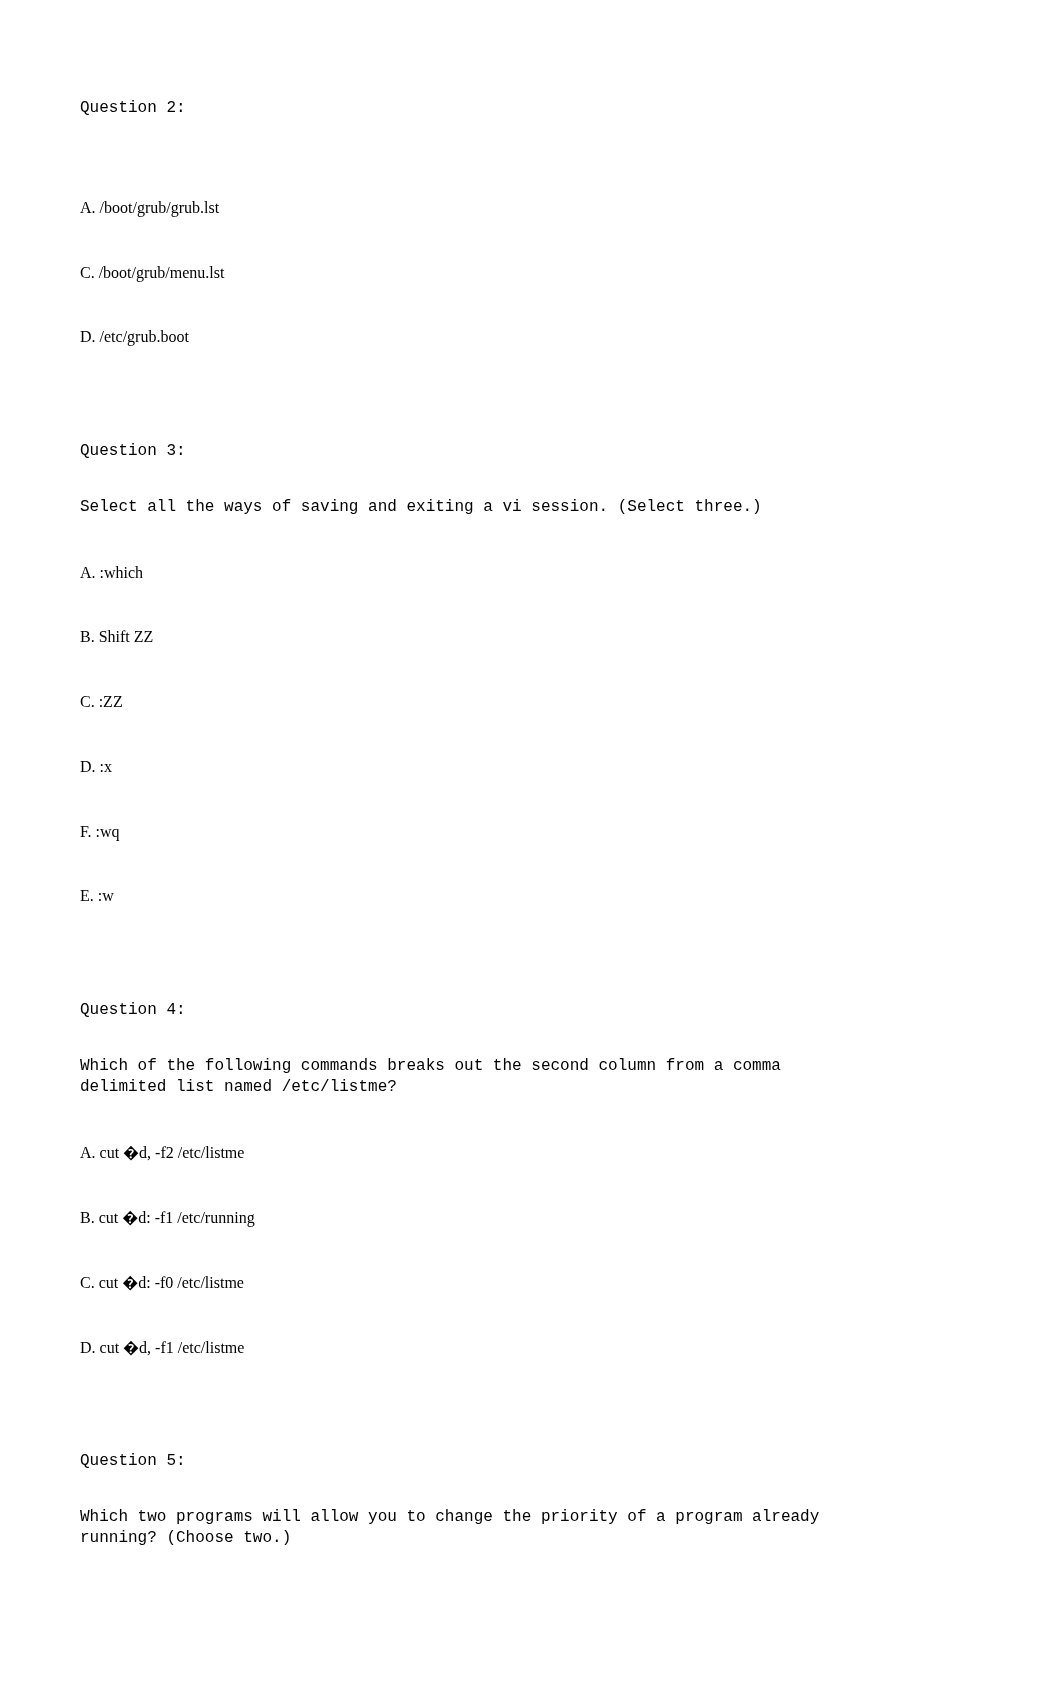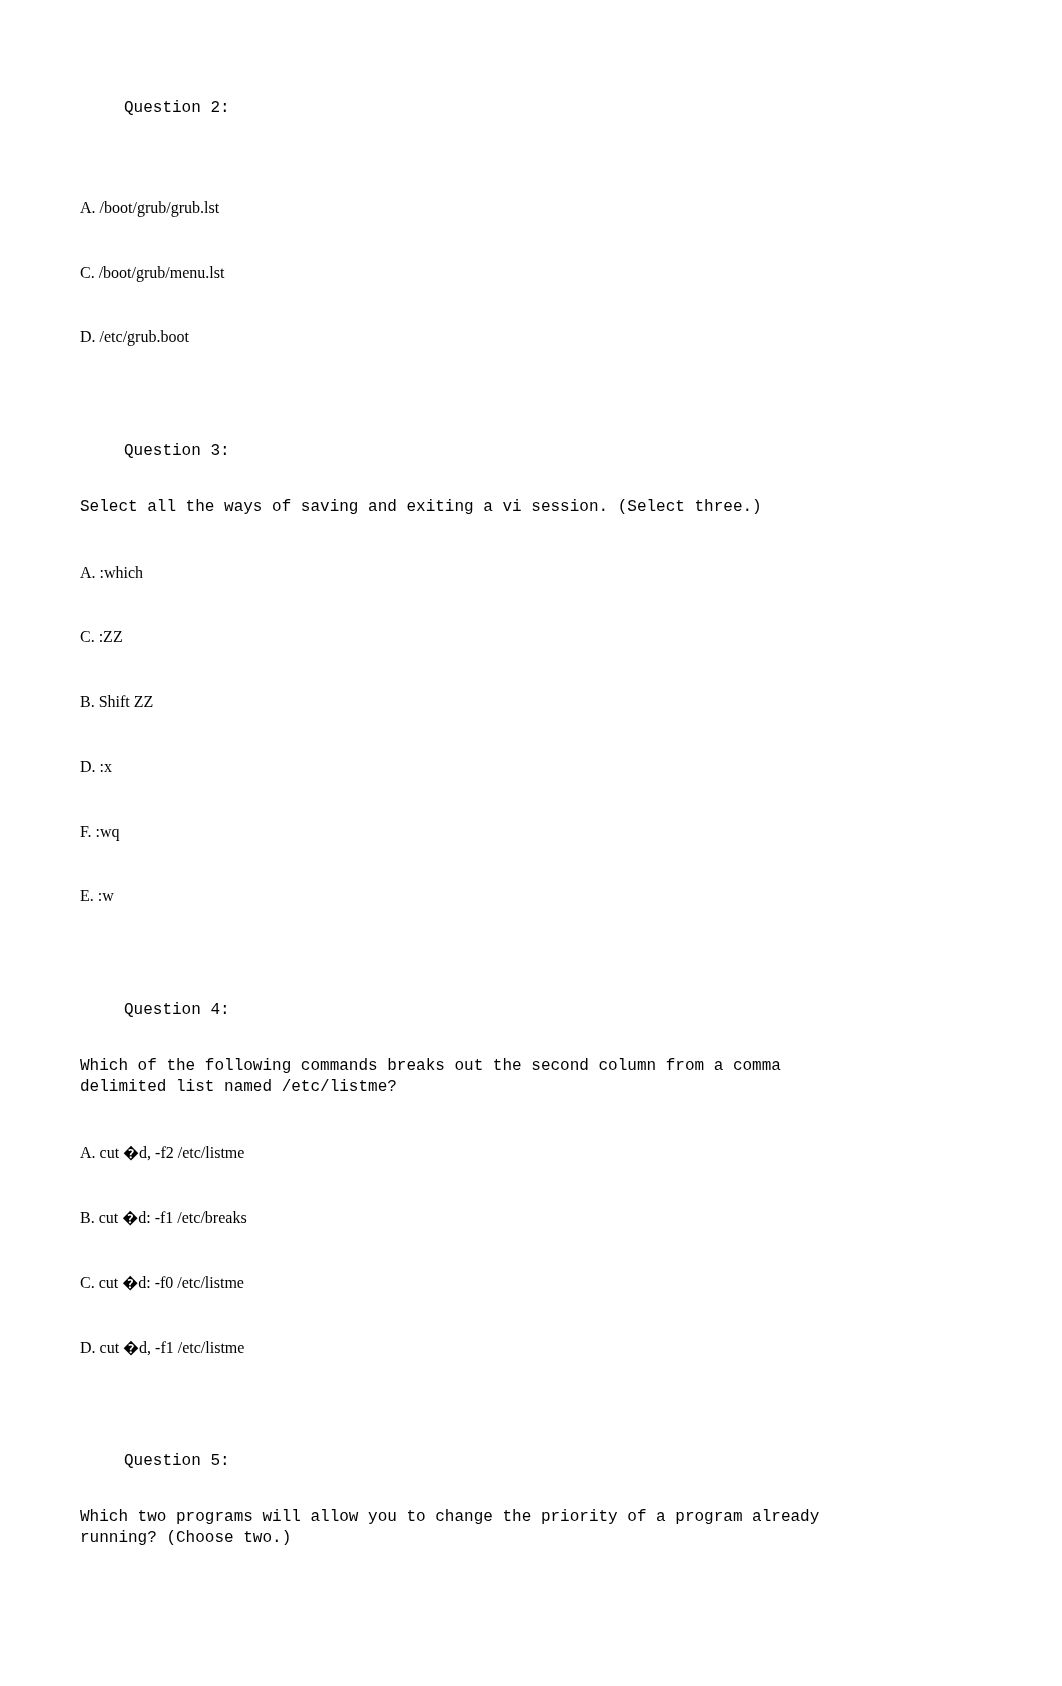--- a/index.html
+++ b/index.html
@@ -14,21 +14,20 @@
       color: #000;
       background: #fff;
       width: 1062px;
       padding: 98px 80px 80px 80px;
     }
     .question-block {
       margin-bottom: 50px;
     }
     .question-header {
       margin-bottom: 34px;
-      margin-left: 44px;
     }
     .question-text {
       white-space: pre-wrap;
     }
     .options {
       white-space: pre-wrap;
       font-family: Liberation Serif, serif;
     }
   </style>
 </head>
@@ -41,35 +40,35 @@
     <div>C. /boot/grub/menu.lst</div>
     <div>D. /etc/grub.boot</div>
   </div>
 </div>
 
 <div class="question-block">
   <div class="question-header">Question 3:</div>
   <div class="question-text">Select all the ways of saving and exiting a vi session. (Select three.)</div>
   <div class="options">
     <div>A. :which</div>
+    <div>B. Shift ZZ</div>
     <div>C. :ZZ</div>
-    <div>B. Shift ZZ</div>
     <div>D. :x</div>
     <div>F. :wq</div>
     <div>E. :w</div>
   </div>
 </div>
 
 <div class="question-block">
   <div class="question-header">Question 4:</div>
   <div class="question-text">Which of the following commands breaks out the second column from a comma
 delimited list named /etc/listme?</div>
   <div class="options">
     <div>A. cut �d, -f2 /etc/listme</div>
-    <div>B. cut �d: -f1 /etc/breaks</div>
+    <div>B. cut �d: -f1 /etc/running</div>
     <div>C. cut �d: -f0 /etc/listme</div>
     <div>D. cut �d, -f1 /etc/listme</div>
   </div>
 </div>
 
 <div class="question-block">
   <div class="question-header">Question 5:</div>
   <div class="question-text">Which two programs will allow you to change the priority of a program already
 running? (Choose two.)</div>
   <div class="options">

